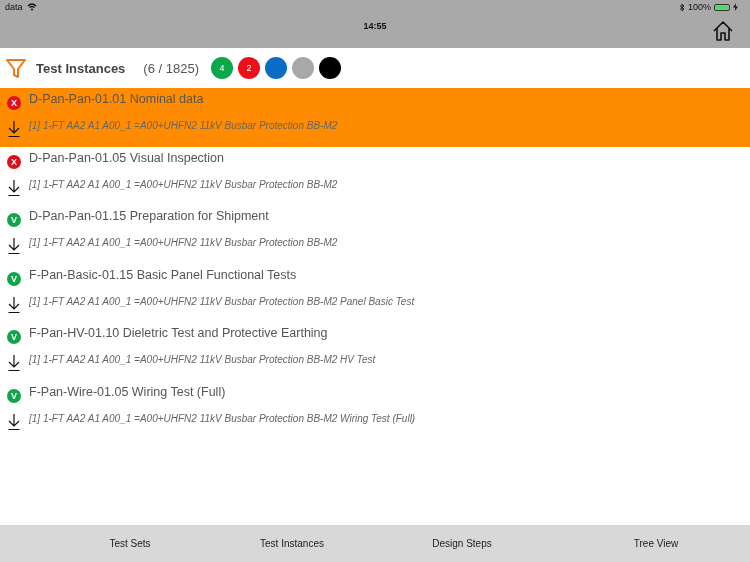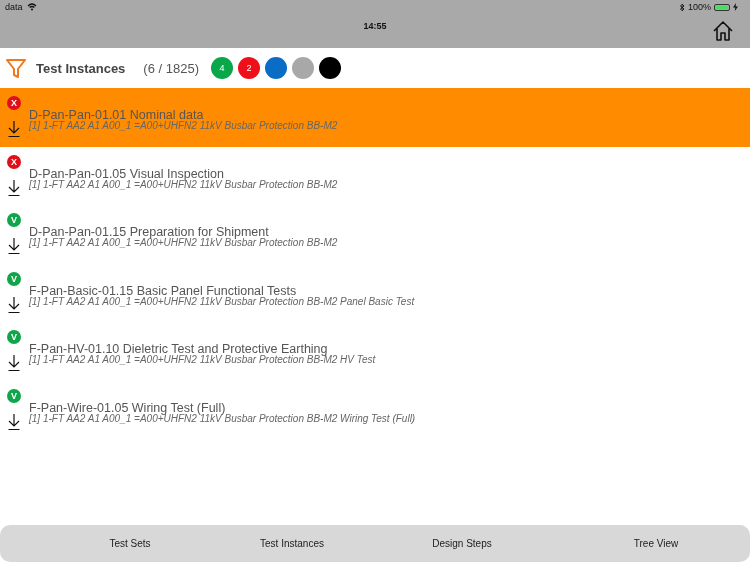--- a/index.html
+++ b/index.html
@@ -15,24 +15,24 @@
   .filterbar { position: absolute; left: 0; top: 48px; width: 750px; height: 40px; display: flex; align-items: center; }
   .funnel { margin-left: 5px; width: 22px; height: 22px; }
   .title { margin-left: 9px; font-size: 13px; color: #444; font-weight: bold; }
   .count { margin-left: 18px; font-size: 13px; color: #555; }
   .dots { display: flex; gap: 5px; margin-left: 12px; }
   .dot { width: 22px; height: 22px; border-radius: 50%; color: #fff; font-size: 9px; display: flex; align-items: center; justify-content: center; cursor: pointer; }
   .list { position: absolute; left: 0; top: 88px; width: 750px; }
   .item { height: 58.5px; position: relative; cursor: pointer; }
   .item.selected { background: #ff8c00; }
   .badge { position: absolute; left: 7px; top: 8px; width: 14px; height: 14px; border-radius: 50%; color: #fff; font-size: 9px; font-weight: bold; display: flex; align-items: center; justify-content: center; }
-  .name { position: absolute; left: 29px; top: 20px; font-size: 12.5px; color: #555; white-space: nowrap; }
+  .name { position: absolute; left: 29px; top: 4px; font-size: 12.5px; color: #555; white-space: nowrap; }
   .arrow { position: absolute; left: 7px; top: 32px; width: 14px; height: 18px; }
   .sub { position: absolute; left: 29px; top: 32px; font-size: 10px; font-style: italic; color: #666; white-space: nowrap; }
-  .tabbar { position: absolute; left: 0; top: 525px; width: 750px; height: 37px; background: #d8d8d8; border-radius: 10px; }
+  .tabbar { position: absolute; left: 0; top: 525px; width: 750px; height: 37px; background: #d8d8d8; }
   .tab { position: absolute; top: 13px; font-size: 10px; color: #222; cursor: pointer; transform: translateX(-50%); white-space: nowrap; }
 </style>
 </head>
 <body>
 
 <div class="topbar">
   <div class="status left">
     <span>data</span>
     <svg width="10" height="8" viewBox="0 0 10 8">
         <path d="M1 3 Q5 -1 9 3" stroke="#111" stroke-width="1.3" fill="none"></path>

